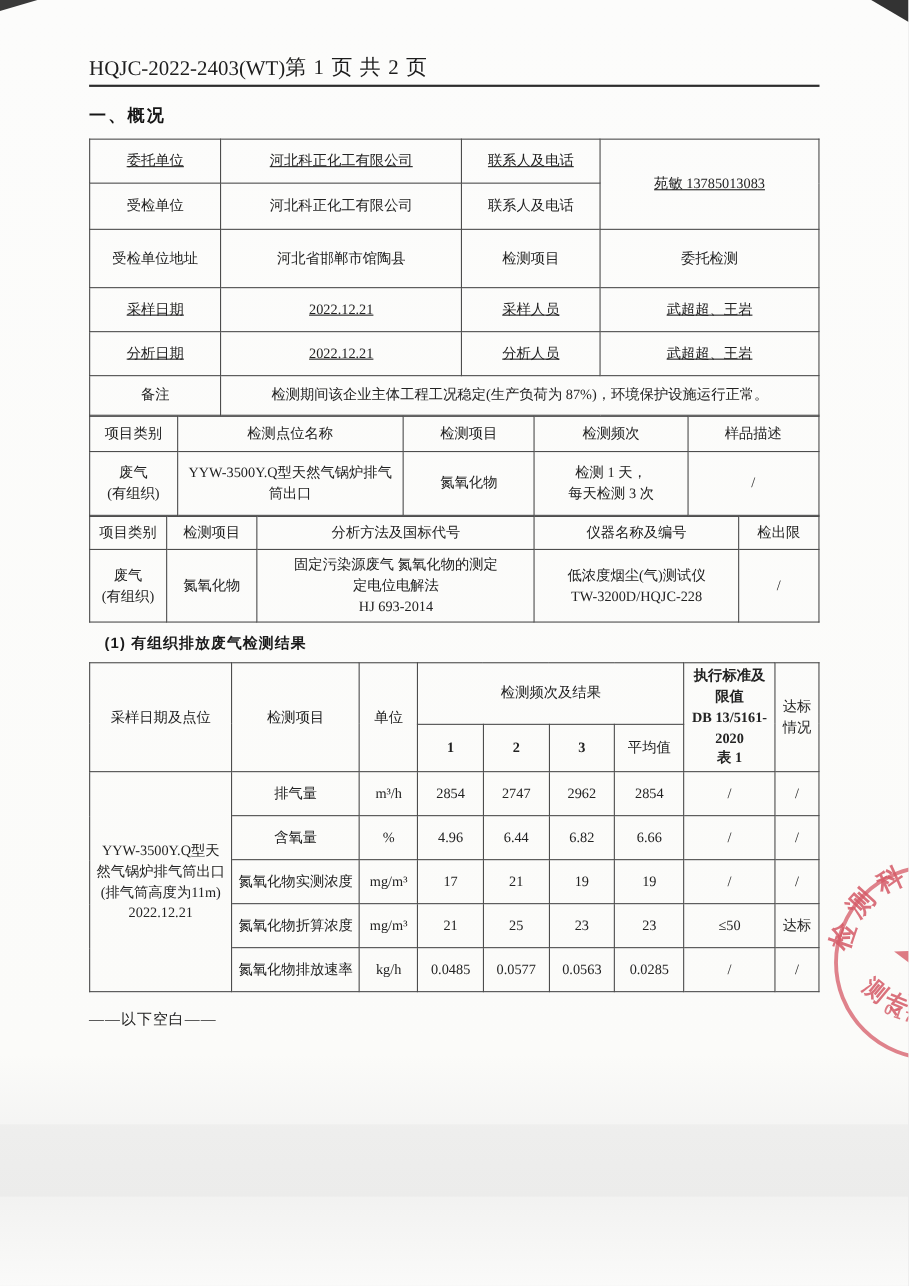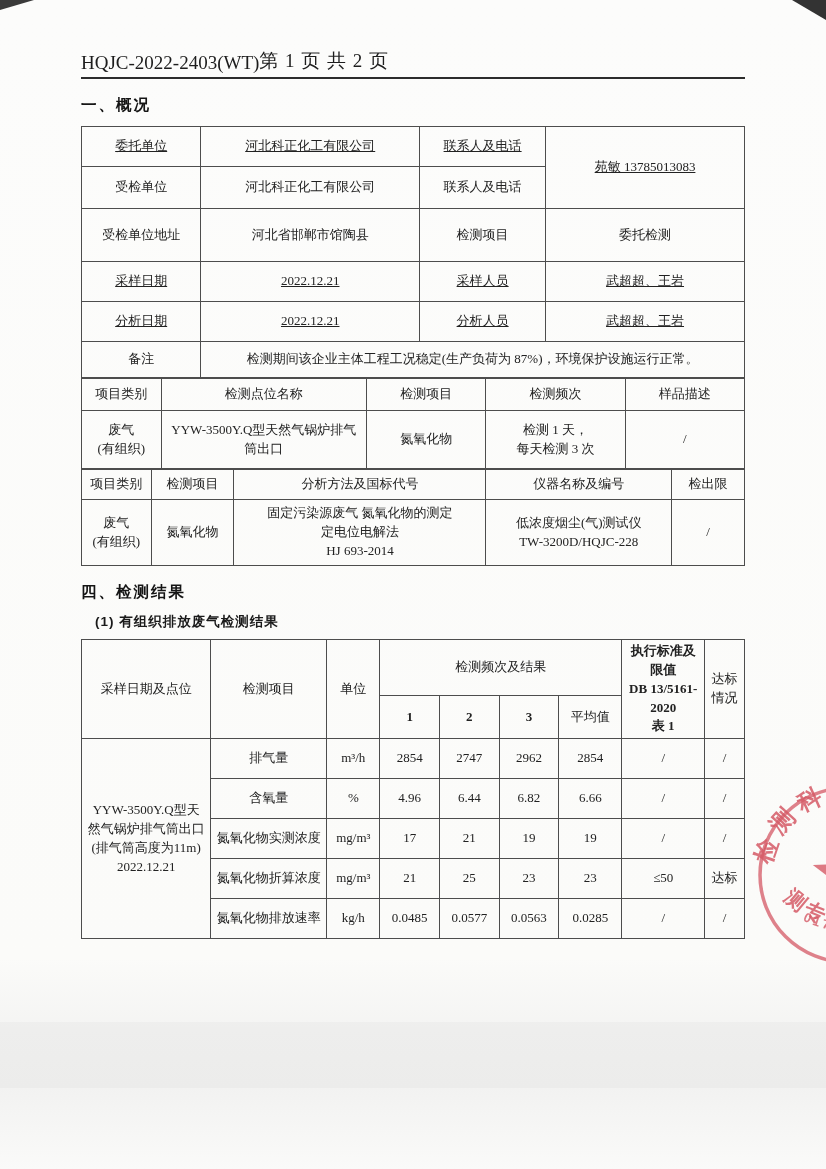--- a/index.html
+++ b/index.html
@@ -150,21 +150,20 @@
         <td>固定污染源废气 氮氧化物的测定
 定电位电解法
 HJ 693-2014</td>
         <td>低浓度烟尘(气)测试仪
 TW-3200D/HQJC-228</td>
         <td>/</td>
       </tr>
     </tbody>
       </table>
 
-    <h2 class="sec">四、检测结果</h2>
     <h3 class="sub">(1) 有组织排放废气检测结果</h3>
 
     <table class="t4">
       <colgroup>
         <col style="width:19.5%">
           <col style="width:17.5%">
           <col style="width:8%">
         <col style="width:9%">
           <col style="width:9%">
           <col style="width:9%">
@@ -240,20 +239,21 @@
         <td>0.0485</td>
         <td>0.0577</td>
         <td>0.0563</td>
         <td>0.0285</td>
         <td>/</td>
         <td>/</td>
       </tr>
     </tbody>
       </table>
 
+    <div class="footer-note">——以下空白——</div>
   </div>
 
   <svg class="stamp" width="212" height="212" viewBox="0 0 212 212">
     <g fill="none" stroke="#cf4250">
       <circle cx="106" cy="106" r="87" stroke-width="3.5" opacity="0.75"></circle>
     </g>
     <polygon opacity="0.8" fill="#cf4250" points="106,71 114.5,95.3 140.2,95.9 119.8,111.5 127.2,136.1 106,121.5 84.8,136.1 92.2,111.5 71.8,95.9 97.5,95.3"></polygon>
     <defs>
       <path id="arcTop" d="M 30,106 A 76,76 0 0 1 182,106"></path>
       <path id="arcBottom" d="M 40,126 A 85,85 0 0 0 172,126"></path>

